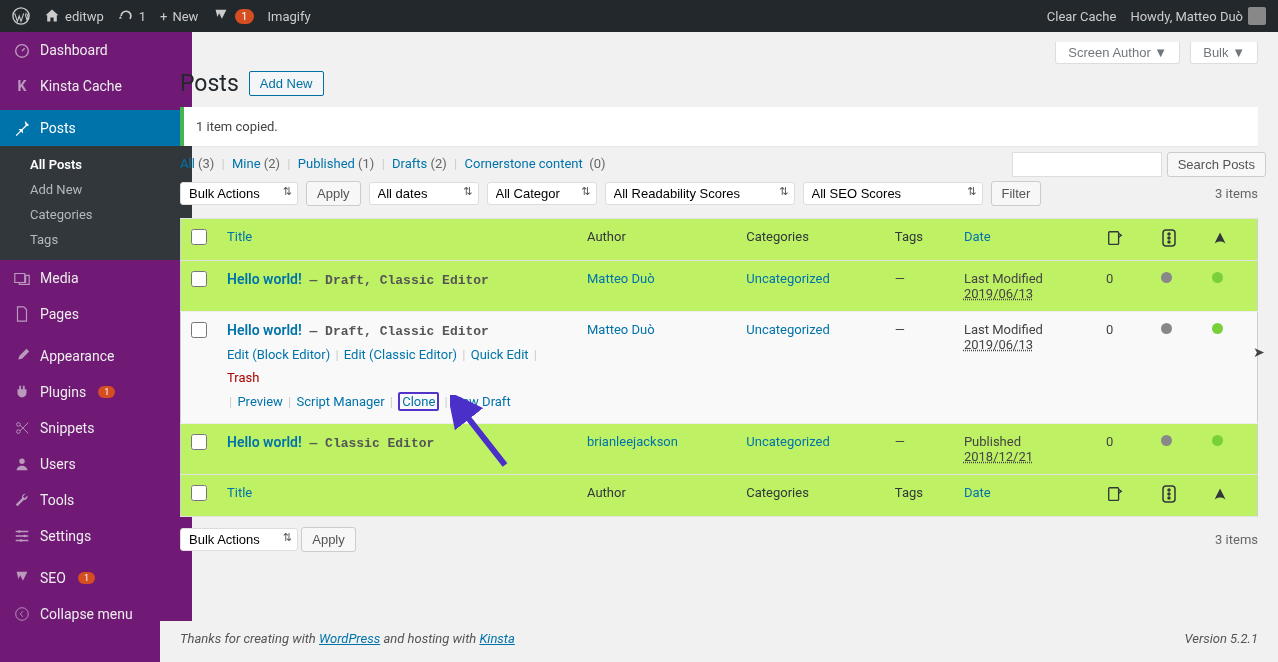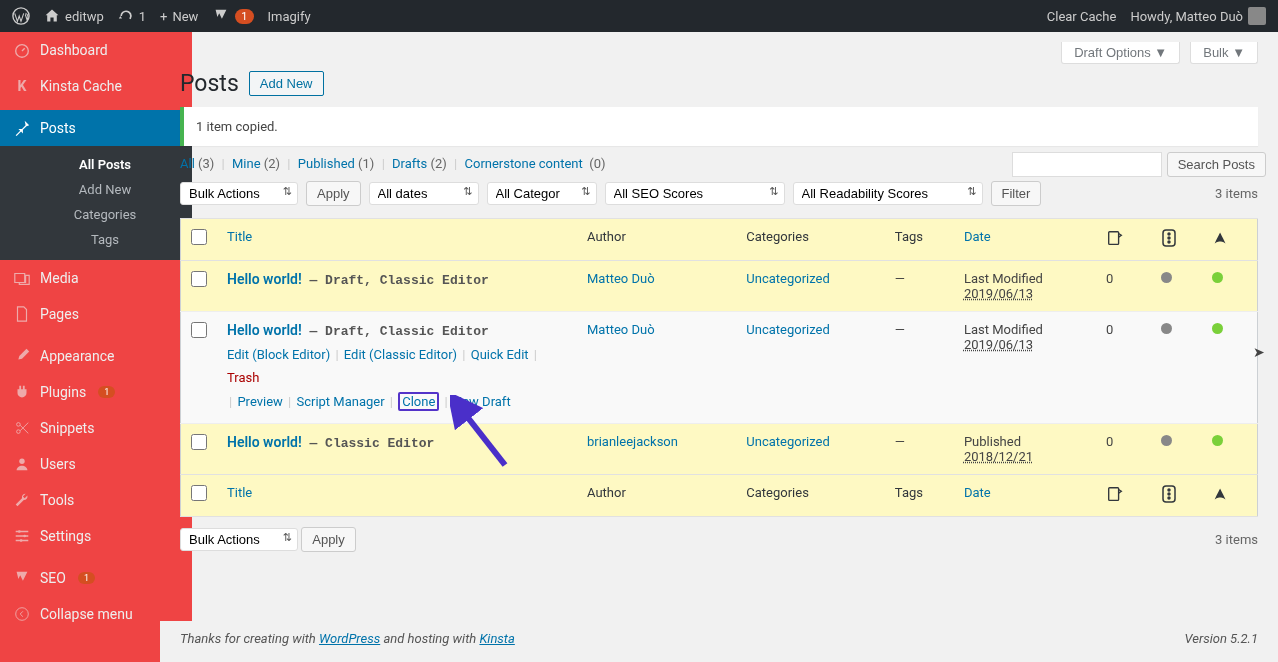--- a/index.html
+++ b/index.html
@@ -7,21 +7,21 @@
 a { color: #0073aa; text-decoration: none; cursor: pointer; }
 
 
 .adminbar { background: #23282d; color: #ccc; height: 32px; display: flex; align-items: center; padding: 0 12px; font-size: 13px; justify-content: space-between; }
 .adminbar-left, .adminbar-right { display: flex; align-items: center; gap: 14px; }
 .adminbar-item { display: flex; align-items: center; gap: 5px; color: #ccc; cursor: pointer; justify-content: center; }
 .ab-badge { background: #d54e21; color: #fff; border-radius: 10px; padding: 1px 6px; font-size: 11px; }
 .ab-avatar { width: 18px; height: 18px; background: #888; border-radius: 2px; }
 
 
-.sidebar { position: absolute; top: 32px; left: 0; width: 192px; bottom: 0; background: #ef4444; color: #eee; text-align: center; }
+.sidebar { position: absolute; top: 32px; left: 0; width: 192px; bottom: 0; background: #701a75; color: #eee; }
 .menu-item { display: flex; align-items: center; gap: 8px; padding: 8px 12px; color: #eee; cursor: pointer; font-size: 14px; }
 .menu-item.current { background: #0073aa; color: #fff; position: relative; }
 .menu-item.current::after { content: ""; position: absolute; right: -8px; top: 50%; margin-top: -8px; border: 8px solid transparent; border-right-color: #f1f1f1; }
 .submenu { background: #32373c; padding: 6px 0 8px 0; }
 .submenu-item { padding: 5px 12px 5px 30px; color: #b4b9be; cursor: pointer; font-size: 13px; }
 .submenu-item.current { color: #fff; font-weight: 600; }
 .menu-badge { background: #d54e21; color: #fff; border-radius: 10px; font-size: 9px; padding: 1px 6px; margin-left: 4px; }
 .menu-separator { height: 6px; }
 .menu-icon { width: 20px; height: 20px; display: inline-flex; align-items: center; justify-content: center; opacity: 0.6; }
 .menu-item.current .menu-icon { opacity: 1; }
@@ -41,21 +41,21 @@
 .tablenav .spacer { flex: 1; }
 .search-box { position: absolute; right: 12px; top: 120px; display: flex; gap: 5px; }
 .search-box input { border: 1px solid #ddd; padding: 3px 6px; font-size: 13px; width: 150px; background: #fff; }
 .btn { background: #f7f7f7; border: 1px solid #ccc; color: #555; padding: 4px 10px; border-radius: 3px; cursor: pointer; font-size: 13px; }
 select { background: #fff; border: 1px solid #ddd; padding: 3px 36px 3px 8px; font-size: 13px; border-radius: 3px; appearance: none; -webkit-appearance: none; }
 .select-wrap { position: relative; display: inline-block; }
 .select-wrap::after { content: "⇅"; position: absolute; right: 6px; top: 3px; font-size: 11px; color: #555; pointer-events: none; }
 .items-count { color: #666; }
 
 
-table.wp-list { width: 100%; border-collapse: collapse; background: #fef9c3; border: 1px solid #ccd0d4; margin-top: 12px; }
+table.wp-list { width: 100%; border-collapse: collapse; background: #bef264; border: 1px solid #ccd0d4; margin-top: 12px; }
 table.wp-list th, table.wp-list td { text-align: left; padding: 10px; vertical-align: top; font-size: 13px; }
 table.wp-list thead th, table.wp-list tfoot th { border-bottom: 1px solid #e1e1e1; border-top: 1px solid #e1e1e1; color: #32373c; font-weight: 400; }
 table.wp-list thead th a, table.wp-list tfoot th a { color: #0073aa; }
 table.wp-list tbody tr { border-bottom: 1px solid #eee; }
 .cb-col { width: 30px; }
 .title-col { width: 360px; }
 .row-title { font-weight: 600; color: #0073aa; font-size: 14px; }
 .row-state { color: #555; font-weight: 600; font-family: Liberation Mono, monospace; }
 .row-actions { color: #666; font-size: 13px; margin-top: 4px; line-height: 1.8; }
 .row-actions .sep { color: #ccc; padding: 0 2px; }
@@ -239,21 +239,21 @@
           <circle cx="10" cy="10" r="7" fill="none" stroke="currentColor"></circle>
           <path d="M11 7l-3 3 3 3" fill="none" stroke="currentColor"></path>
         </svg>
       </span>
       <span>Collapse menu</span>
     </div>
 </div>
 
 <div class="content">
   <div class="screen-meta">
-    <button class="screen-meta-btn"><span>Draft Options</span> ▼</button>
+    <button class="screen-meta-btn"><span>Screen Author</span> ▼</button>
     <button class="screen-meta-btn"><span>Bulk</span> ▼</button>
   </div>
 
   <div class="page-head">
     <h1>Posts</h1>
     <button class="addnew">Add New</button>
   </div>
 
   <div class="notice">1 item copied.</div>
 
@@ -272,22 +272,22 @@
     <a>Drafts</a> <span class="count">(2)</span>
     <span class="sep">|</span>
     <a>Cornerstone content</a> &nbsp;<span class="count">(0)</span>
   </div>
 
   <div class="tablenav">
     <span class="select-wrap"><select><option>Bulk Actions</option></select></span>
     <button class="btn">Apply</button>
     <span class="select-wrap"><select style="width:110px"><option>All dates</option></select></span>
     <span class="select-wrap"><select style="width:110px"><option>All Categories</option></select></span>
+    <span class="select-wrap"><select style="width:190px"><option>All Readability Scores</option></select></span>
     <span class="select-wrap"><select style="width:180px"><option>All SEO Scores</option></select></span>
-    <span class="select-wrap"><select style="width:190px"><option>All Readability Scores</option></select></span>
     <button class="btn">Filter</button>
     <span class="spacer"></span>
     <span class="items-count">3 items</span>
   </div>
 
   <table class="wp-list">
     <thead>
       <tr>
         <th class="cb-col"><input type="checkbox" style=""></th>
         <th class="title-col"><a>Title</a></th>

